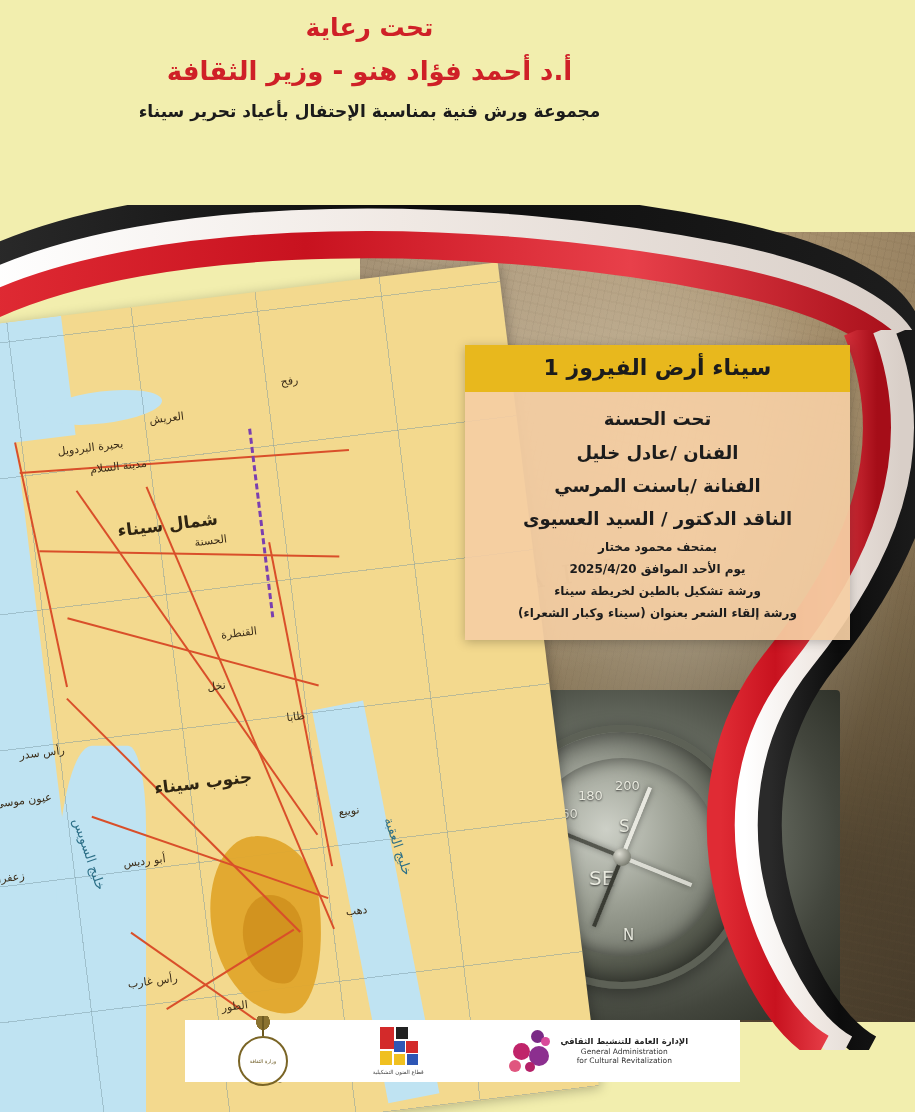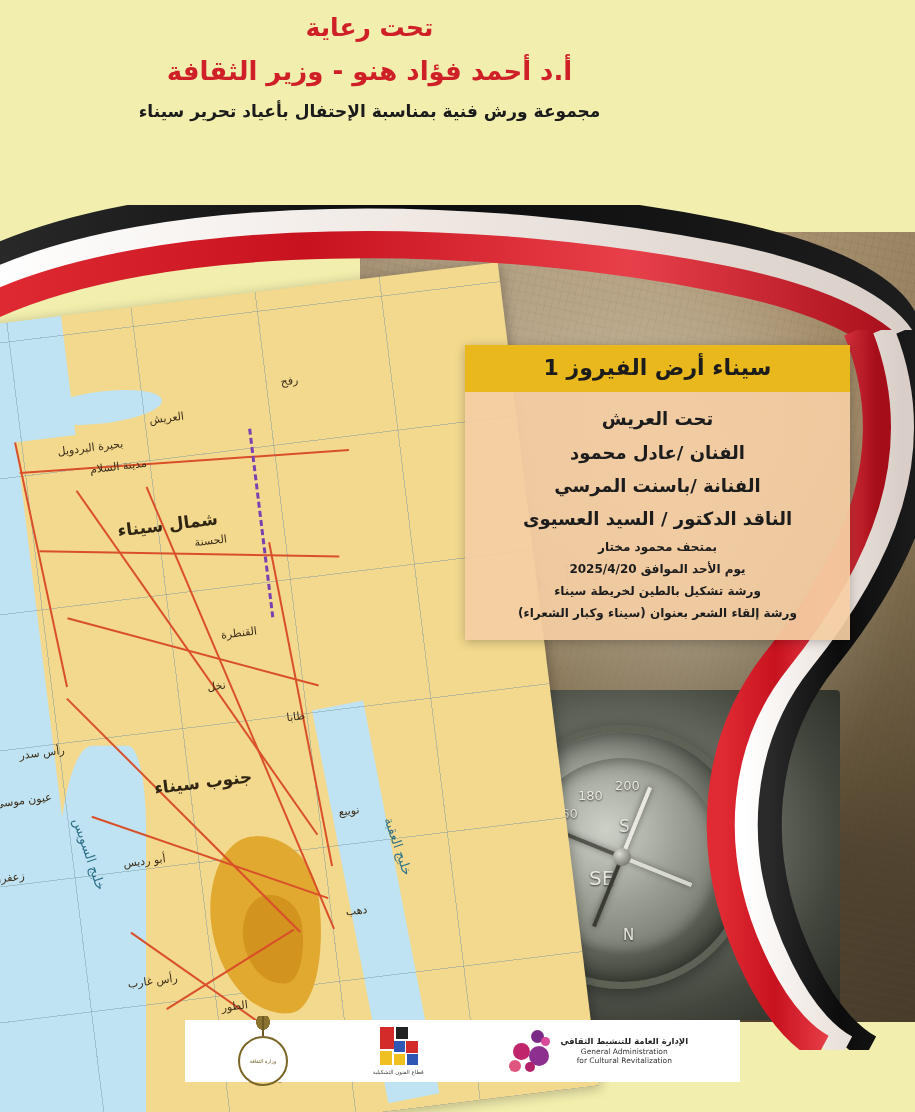--- a/index.html
+++ b/index.html
@@ -494,22 +494,22 @@
 
   <div class="header">
     <div class="patronage">تحت رعاية</div>
     <div class="minister">أ.د أحمد فؤاد هنو - وزير الثقافة</div>
     <div class="subline">مجموعة ورش فنية بمناسبة الإحتفال بأعياد تحرير سيناء</div>
   </div>
 
   <div class="panel">
     <div class="panel-title">سيناء أرض الفيروز 1</div>
     <div class="panel-body">
-      <div class="line">تحت العريش</div>
-      <div class="line">الفنان /عادل محمود</div>
+      <div class="line">تحت الحسنة</div>
+      <div class="line">الفنان /عادل خليل</div>
       <div class="line">الفنانة /باسنت المرسي</div>
       <div class="line">الناقد الدكتور / السيد العسيوى</div>
       <div class="line sm">بمتحف محمود مختار</div>
       <div class="line sm">يوم الأحد الموافق 2025/4/20</div>
       <div class="line sm">ورشة تشكيل بالطين لخريطة سيناء</div>
       <div class="line sm">ورشة إلقاء الشعر بعنوان (سيناء وكبار الشعراء)</div>
     </div>
   </div>
 
   <div class="logo-strip">

